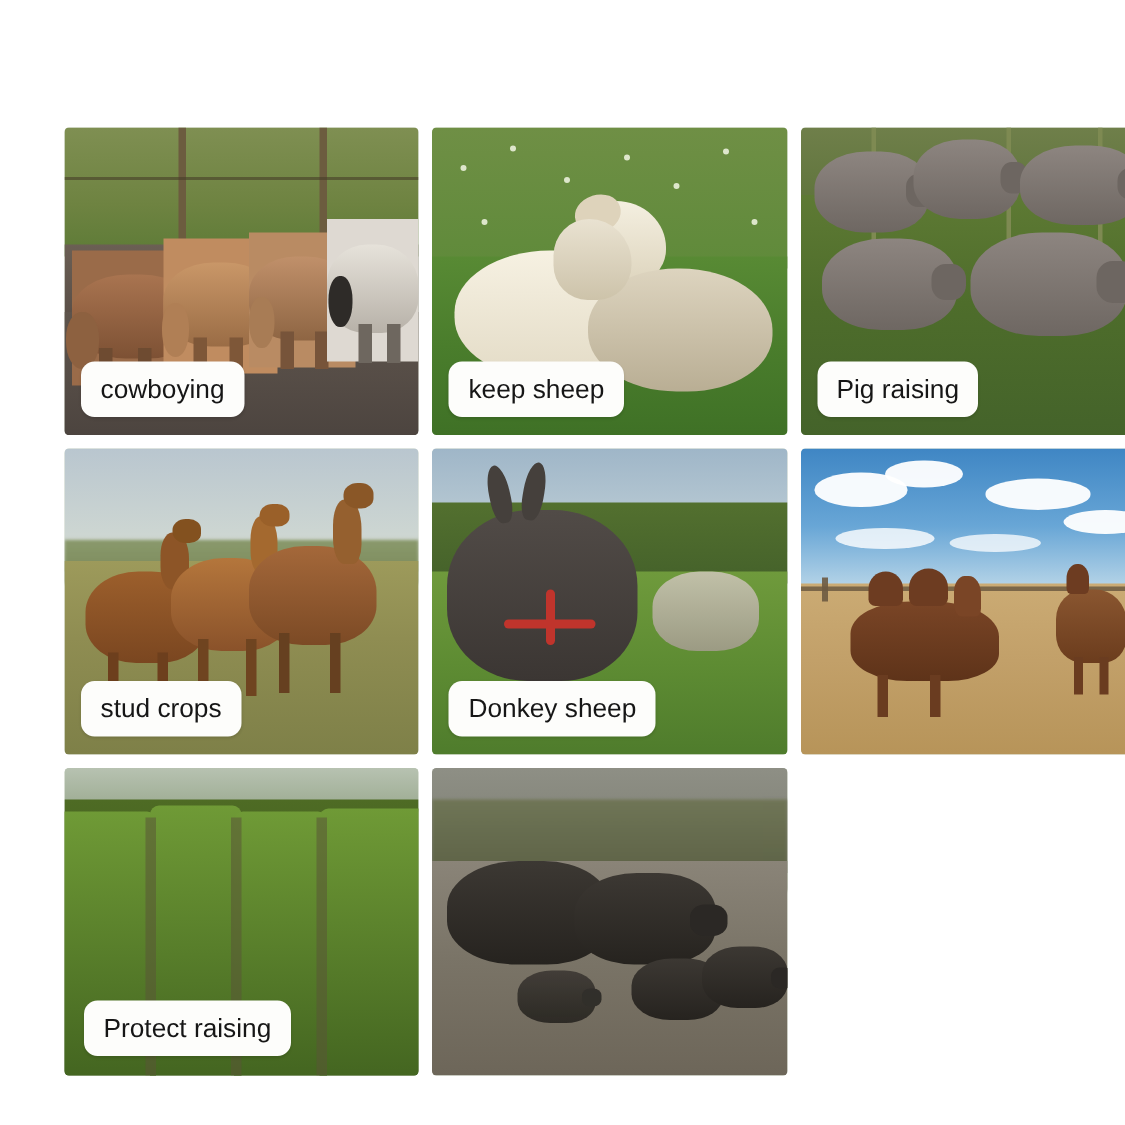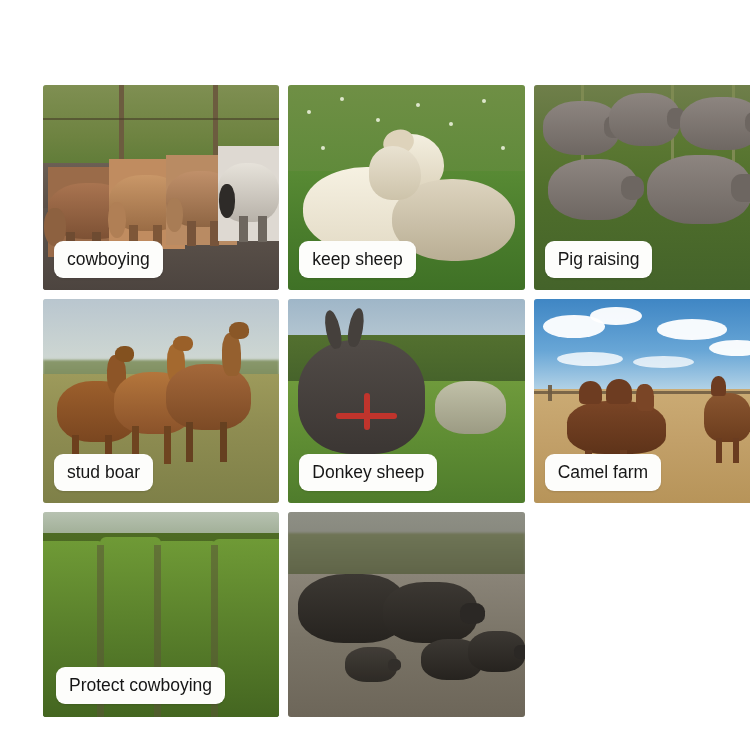--- a/index.html
+++ b/index.html
@@ -323,21 +323,21 @@
         </div>
 
         <div class="horse" style="left:52%;top:32%;width:36%;height:32%;">
           <div class="body" style="background:linear-gradient(#a4683a,#7c4a25);"></div>
           <div class="neck" style="left:66%;top:-48%;width:22%;height:66%;background:#95602f;"></div>
           <div class="head" style="left:74%;top:-64%;width:24%;height:26%;background:#8a5727;"></div>
           <div class="leg" style="left:24%;top:88%;width:7px;height:62%;background:#664020;"></div>
           <div class="leg" style="left:64%;top:88%;width:7px;height:62%;background:#664020;"></div>
         </div>
       </div>
-      <div class="caption">stud boar</div>
+      <div class="caption">stud crops</div>
     </div>
 
     <div class="tile t5">
       <div class="scene">
         <div class="sky"></div>
         <div class="hedge"></div>
         <div class="ground"></div>
 
         <div class="donkey" style="left:62%;top:40%;width:30%;height:26%;opacity:.85;background:linear-gradient(#cfc7bb,#a69d91);"></div>
 
@@ -374,36 +374,35 @@
           <div class="leg" style="left:18%;top:92%;width:7px;height:52%;"></div>
           <div class="leg" style="left:54%;top:92%;width:7px;height:52%;"></div>
         </div>
 
         <div class="camel" style="left:72%;top:46%;width:20%;height:24%;background:linear-gradient(#8a5630,#6b3c1d);">
           <div class="hump" style="left:16%;top:-34%;width:30%;height:40%;"></div>
           <div class="leg" style="left:26%;top:92%;width:6px;height:50%;"></div>
           <div class="leg" style="left:62%;top:92%;width:6px;height:50%;"></div>
         </div>
       </div>
-      <div class="caption">Camel farm</div>
     </div>
 
     <div class="tile t7">
       <div class="scene">
         <div class="sky"></div>
         <div class="ground"></div>
         <div class="row" style="left:-4%;top:14%;width:30%;height:92%;"></div>
         <div class="row" style="left:24%;top:12%;width:26%;height:94%;"></div>
         <div class="row" style="left:48%;top:14%;width:26%;height:92%;"></div>
         <div class="row" style="left:72%;top:13%;width:32%;height:94%;"></div>
         <div class="gap" style="left:23%;top:16%;width:3%;height:84%;"></div>
         <div class="gap" style="left:47%;top:16%;width:3%;height:84%;"></div>
         <div class="gap" style="left:71%;top:16%;width:3%;height:84%;"></div>
       </div>
-      <div class="caption wide">Protect cowboying</div>
+      <div class="caption wide">Protect raising</div>
     </div>
 
     <div class="tile t8">
       <div class="scene">
         <div class="sky"></div>
         <div class="brush"></div>
         <div class="ground"></div>
 
         <div class="boar" style="left:4%;top:30%;width:46%;height:34%;">
           <div class="snout"></div>

